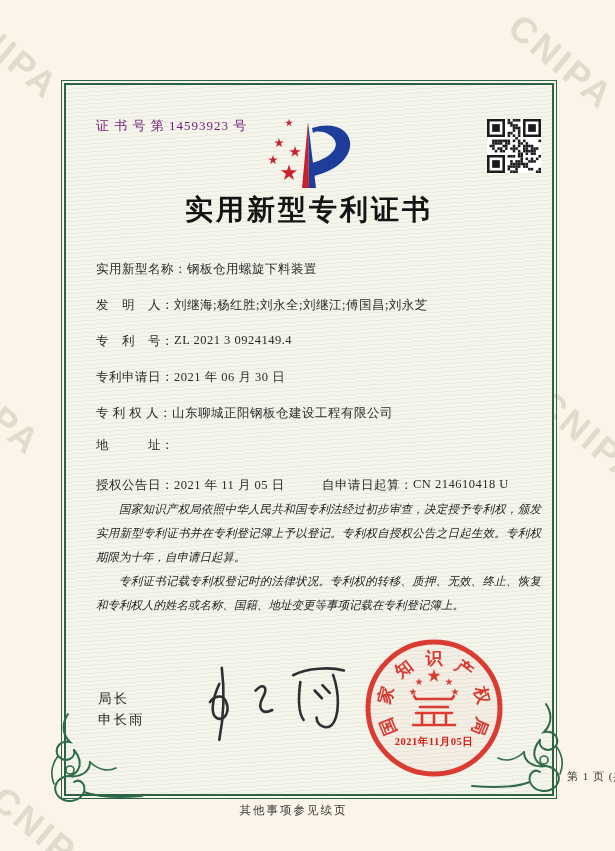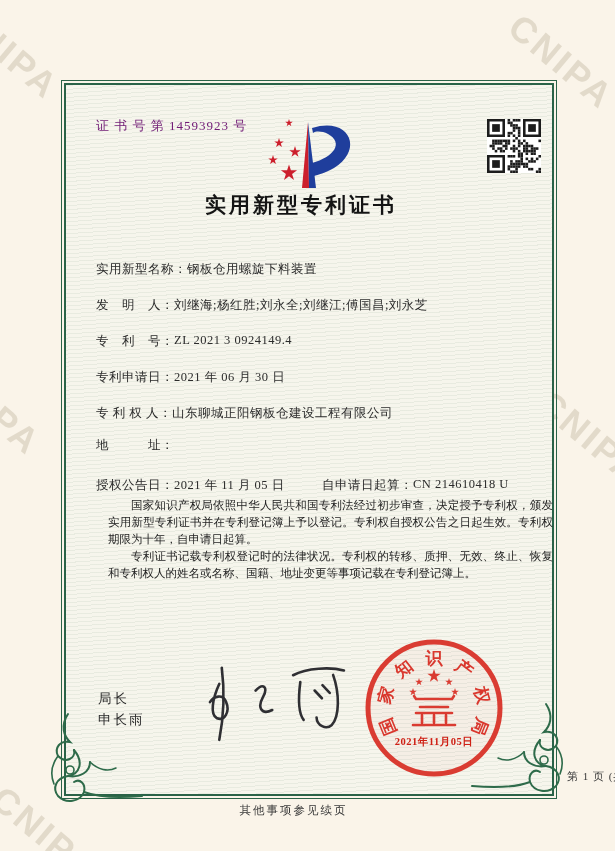--- a/index.html
+++ b/index.html
@@ -11,29 +11,29 @@
       font-weight:bold;font-size:36px;letter-spacing:3px;color:rgba(172,158,132,0.30);
       transform:rotate(40deg);transform-origin:left top;white-space:nowrap;pointer-events:none;}
   
   .frame{position:absolute;left:64px;top:83px;width:490px;height:713px;box-sizing:border-box;
          border:2px solid #2a6348;outline:1px solid #2a6348;outline-offset:2px;
          background:
            repeating-linear-gradient(176deg, rgba(90,130,100,0.09) 0 1px, rgba(0,0,0,0) 1px 4px),
            #f6f5ec;}
   .cert-no{position:absolute;left:96px;top:117px;font-size:13px;letter-spacing:1px;color:#701a75;}
   .logo{position:absolute;left:262px;top:110px;}
-  .title{position:absolute;left:56px;top:191px;width:490px;text-align:center;
-         font-size:21px;font-weight:bold;letter-spacing:3px;color:#141414;}
+  .title{position:absolute;left:64px;top:191px;width:490px;text-align:center;
+         font-size:28px;font-weight:bold;letter-spacing:3px;color:#141414;}
   .qr{position:absolute;left:487px;top:119px;}
   .row{position:absolute;left:96px;display:flex;font-size:12.5px;letter-spacing:0.5px;width:430px;}
   .row .lbl{white-space:pre;flex:0 0 auto;}
   .row .val{white-space:pre-wrap;}
   .addr-val{display:flex;flex-direction:column;line-height:16px;}
-  .paras{position:absolute;left:108px;top:497px;width:445px;font-size:11.5px;line-height:17px;
-         text-align:justify;color:#232323;}
+  .paras{position:absolute;left:96px;top:497px;width:445px;font-size:11.5px;line-height:24px;
+         font-style:italic;text-align:justify;color:#232323;}
   .paras p{margin:0;text-indent:2em;}
   .director{position:absolute;left:98px;top:688px;font-size:13.5px;letter-spacing:2px;line-height:21px;}
   .signature{position:absolute;left:182px;top:656px;transform:rotate(-2deg);}
   .seal{position:absolute;left:358px;top:632px;}
   .page-num{position:absolute;left:64px;top:769px;width:592px;text-align:right;font-size:11px;
             letter-spacing:1px;color:#3a3a3a;}
   .continuation{position:absolute;left:0;top:803px;width:587px;text-align:center;font-size:11.5px;
                 letter-spacing:2px;color:#3a3a3a;}
   .flourish{position:absolute;pointer-events:none;}
 </style>

